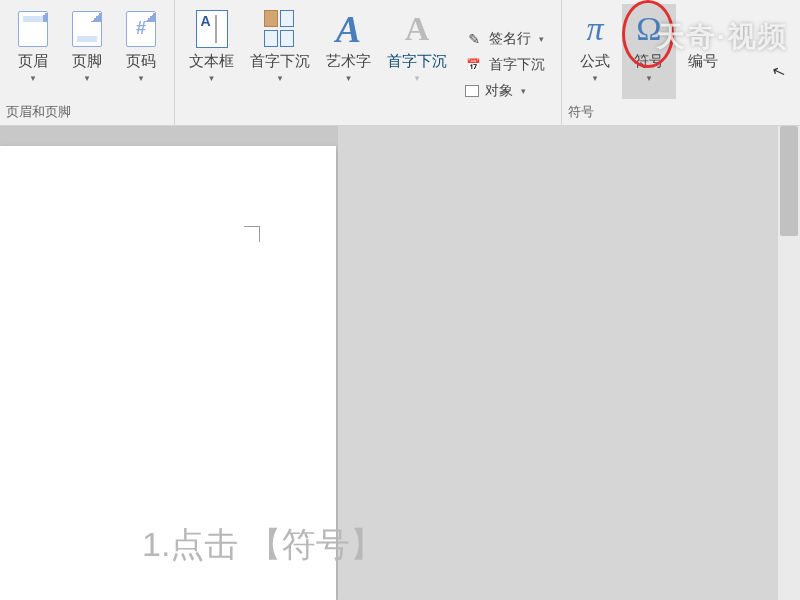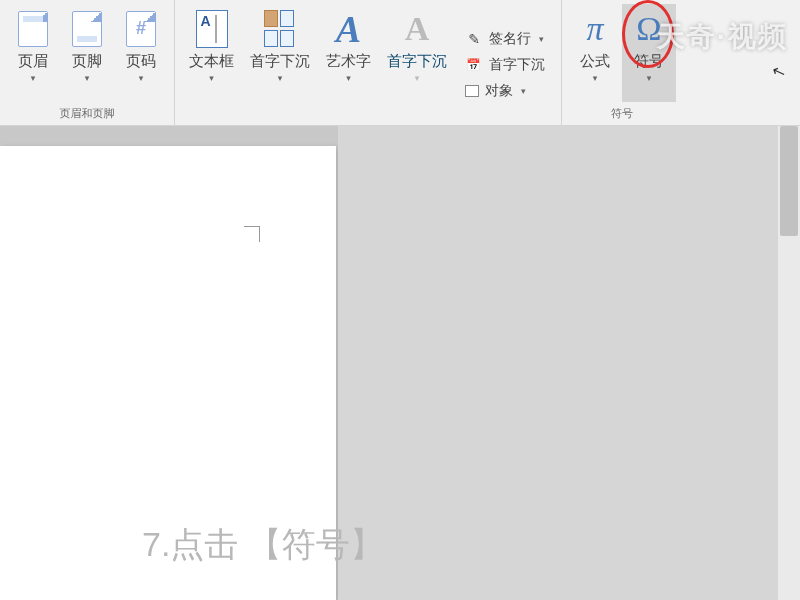--- a/index.html
+++ b/index.html
@@ -1,21 +1,21 @@
 <!DOCTYPE html>
 <html><head>
 <meta charset="utf-8">
 <style>
   * { margin: 0; padding: 0; box-sizing: border-box; font-family: "Microsoft YaHei", sans-serif; }
   body { background: #fff; width: 800px; height: 600px; overflow: hidden; position: relative; }
   
   .ribbon { background: #f1f1f1; border-bottom: 1px solid #d4d4d4; display: flex; height: 126px; }
   .ribbon-group { display: flex; flex-direction: column; border-right: 1px solid #d4d4d4; padding: 4px 6px 0; }
   .group-items { display: flex; flex: 1; }
-  .group-label { text-align: center; font-size: 11px; color: #666; padding: 4px 0; }
+  .group-label { text-align: left; font-size: 13px; color: #666; padding: 4px 0; }
   
   .large-btn { display: flex; flex-direction: column; align-items: center; justify-content: flex-start; padding: 4px 8px; min-width: 52px; cursor: pointer; }
   .large-btn .icon-box { width: 38px; height: 42px; display: flex; align-items: center; justify-content: center; }
   .large-btn .btn-label { font-size: 15px; color: #444; margin-top: 2px; }
   .large-btn .dropdown-arrow { font-size: 9px; color: #666; margin-top: 2px; }
   
   .page-icon { width: 30px; height: 36px; border: 1px solid #8faadc; border-radius: 2px; background: #fff; position: relative; }
   .page-icon::before { content: ""; position: absolute; top: 0; right: 0; width: 10px; height: 10px; background: linear-gradient(135deg, #fff 50%, #8faadc 50%); }
   .page-icon.header::after { content: ""; position: absolute; top: 4px; left: 4px; right: 4px; height: 6px; background: #d4e3f5; }
   .page-icon.footer::after { content: ""; position: absolute; bottom: 4px; left: 4px; right: 4px; height: 6px; background: #d4e3f5; }
@@ -153,20 +153,24 @@
         <span class="btn-label">公式</span>
         <span class="dropdown-arrow">▾</span>
       </div>
       <div class="large-btn highlighted circled">
         <div class="icon-box">
             <span class="omega-icon">Ω</span>
           </div>
         <span class="btn-label">符号</span>
         <span class="dropdown-arrow">▾</span>
       </div>
+      <div class="large-btn">
+        <div class="icon-box"></div>
+        <span class="btn-label">编号</span>
+      </div>
     </div>
     <div class="group-label">符号</div>
   </div>
 
 </div>
 
 <div class="watermark">天奇·视频</div>
 
 <div class="workspace">
   <div class="doc-page">
@@ -175,13 +179,13 @@
 </div>
 
 <div class="gray-area">
   <div class="scrollbar-track">
     <div class="scrollbar-thumb"></div>
   </div>
 </div>
 
 <div class="cursor-arrow">↖</div>
 
-<div class="instruction">7.点击 【符号】</div>
+<div class="instruction">1.点击 【符号】</div>
 
 </body></html>

